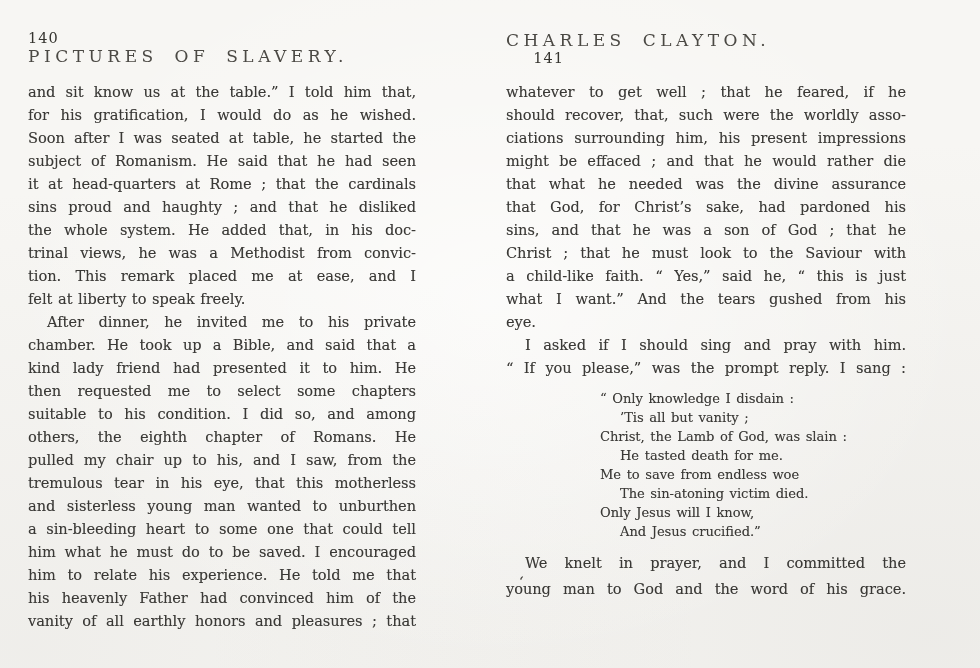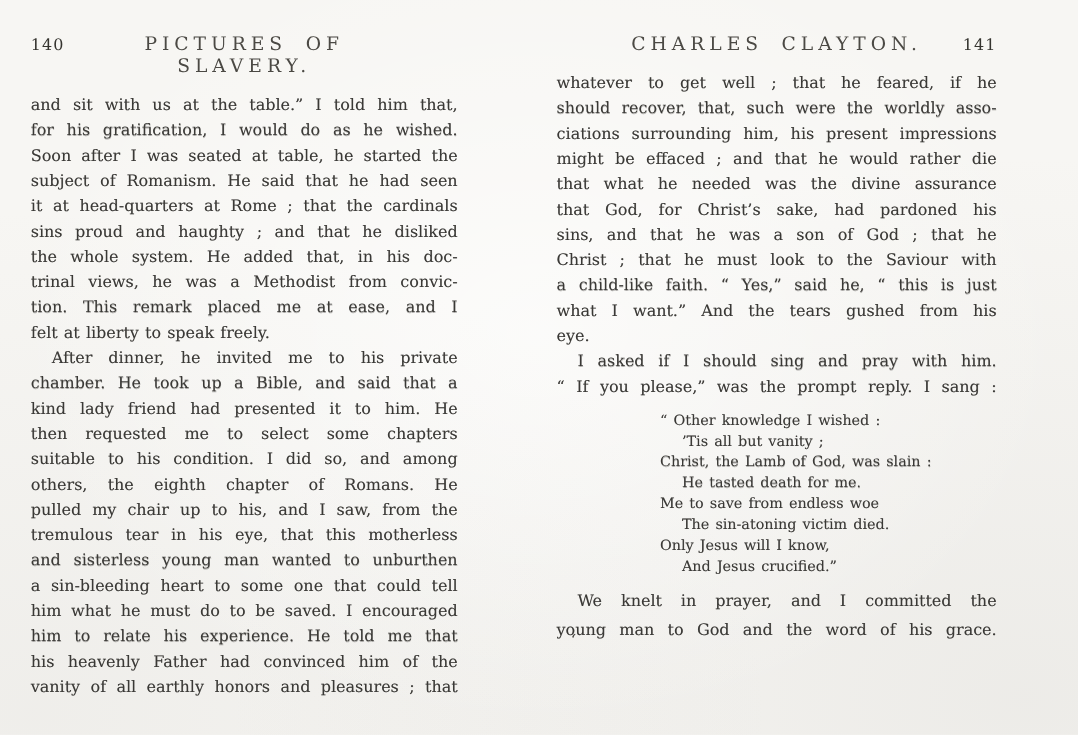--- a/index.html
+++ b/index.html
@@ -12,21 +12,21 @@
       radial-gradient(ellipse at 3% 97%, rgba(190,188,182,0.14) 0%, rgba(190,188,182,0) 50%);
     font-family: "DejaVu Serif", serif;
     color: #3a3936;
     position: relative;
     overflow: hidden;
   }
   .page { position: absolute; top: 30px; }
   .page-left  { left: 28px;  width: 388px; }
   .page-right { left: 506px; width: 400px; }
 
-  .pheader { display: flex; align-items: baseline; margin-bottom: 15px; }
+  .pheader { display: flex; align-items: baseline; margin-bottom: 15px; flex-direction: column; }
   .pnum { width: 58px; font-size: 14.5px; letter-spacing: 1px; color: #35342f; }
   .page-right .pnum { text-align: right; }
   .ptitle {
     flex: 1; text-align: center;
     font-size: 17px; letter-spacing: 4.5px; word-spacing: 7px;
     color: #4b4944;
   }
 
   .pbody { font-size: 14.5px; line-height: 23px; word-spacing: 1px;
            text-shadow: 0.2px 0.2px 0.4px rgba(40,38,34,0.35); }
@@ -56,21 +56,21 @@
 <div class="spread">
 
   <div class="page page-left">
     <div class="pheader">
       <span class="pnum">140</span>
       <span class="ptitle">PICTURES OF SLAVERY.</span>
       <span class="pnum"></span>
     </div>
     <div class="pbody">
         <div class="para">
-          <div class="line just">and sit with us at the table.”  I told him that,</div>
+          <div class="line just">and sit know us at the table.”  I told him that,</div>
           <div class="line just">for his gratification, I would do as he wished.</div>
           <div class="line just">Soon after I was seated at table, he started the</div>
           <div class="line just">subject of Romanism.  He said that he had seen</div>
           <div class="line just">it at head-quarters at Rome ; that the cardinals</div>
           <div class="line just">sins proud and haughty ; and that he disliked</div>
           <div class="line just">the whole system.  He added that, in his doc-</div>
           <div class="line just">trinal views, he was a Methodist from convic-</div>
           <div class="line just">tion.  This remark placed me at ease, and I</div>
           <div class="line">felt at liberty to speak freely.</div>
         </div>
@@ -111,21 +111,21 @@
           <div class="line just">Christ ; that he must look to the Saviour with</div>
           <div class="line just">a child-like faith.  “ Yes,” said he, “ this is just</div>
           <div class="line just">what I want.”  And the tears gushed from his</div>
           <div class="line">eye.</div>
         </div>
         <div class="para">
           <div class="line just pind">I asked if I should sing and pray with him.</div>
           <div class="line just">“ If you please,” was the prompt reply.  I sang :</div>
         </div>
         <div class="verse">
-          <div class="vline">“ Other knowledge I wished :</div>
+          <div class="vline">“ Only knowledge I disdain :</div>
           <div class="vline vi">’Tis all but vanity ;</div>
           <div class="vline">Christ, the Lamb of God, was slain :</div>
           <div class="vline vi">He tasted death for me.</div>
           <div class="vline">Me to save from endless woe</div>
           <div class="vline vi">The sin-atoning victim died.</div>
           <div class="vline">Only Jesus will I know,</div>
           <div class="vline vi">And Jesus crucified.”</div>
         </div>
         <div class="para closing">
           <div class="line just pind">We knelt in prayer, and I committed the</div>

